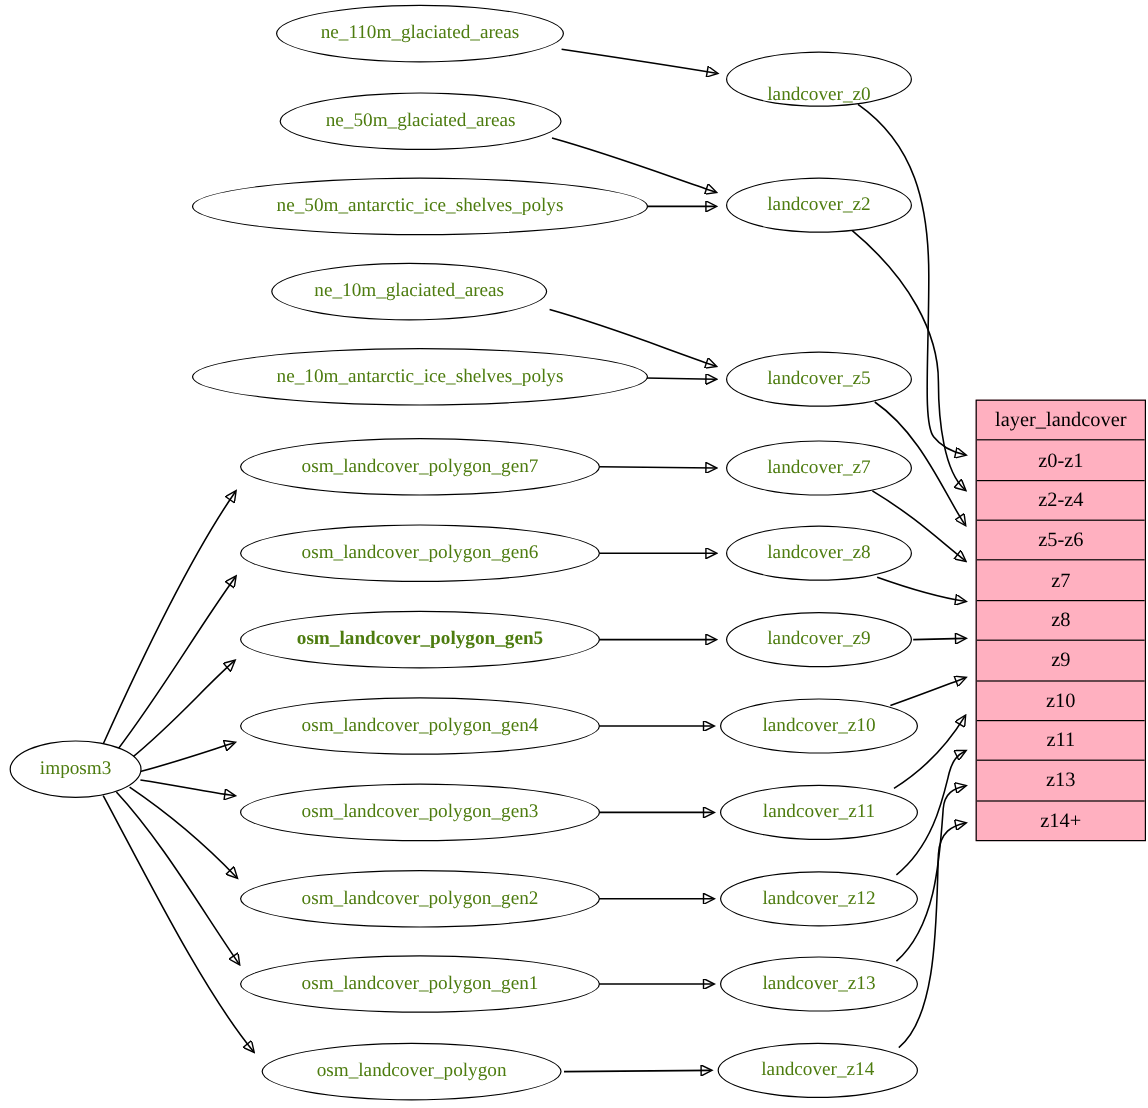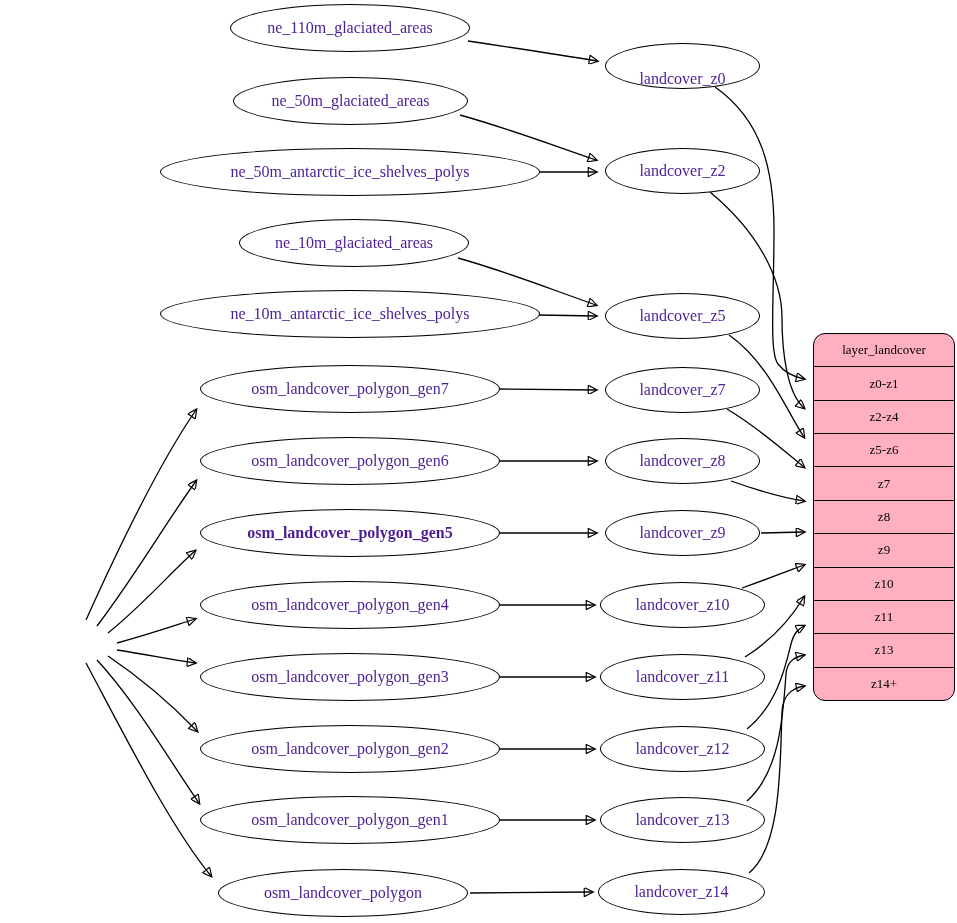--- a/index.html
+++ b/index.html
@@ -5,27 +5,27 @@
   html,body{margin:0;padding:0;background:#ffffff;}
   .canvas{
     position:relative;width:957px;height:923px;background:#ffffff;overflow:hidden;
     font-family:"Liberation Serif","DejaVu Serif",serif;
   }
   svg.edges{position:absolute;left:0;top:0;width:957px;height:923px;}
   svg.edges path{fill:none;stroke:#000000;stroke-width:1.3px;}
   .node{
     position:absolute;border:1.4px solid #000;border-radius:50%;background:#ffffff;
     display:flex;align-items:center;justify-content:center;
-    font-size:16px;color:#4c1d95;white-space:nowrap;box-sizing:border-box;
+    font-size:16px;color:#4d7c0f;white-space:nowrap;box-sizing:border-box;
   }
   .record{
     position:absolute;left:813px;top:333px;width:142px;height:368px;
-    background:#ffb0c0;border:1.4px solid #000;border-radius:12px;
+    background:#ffb0c0;border:1.4px solid #000;border-radius:0;
     display:flex;flex-direction:column;overflow:hidden;box-sizing:border-box;
-    font-size:13px;color:#000;
+    font-size:17px;color:#000;
   }
   .record-cell{
     flex:1;display:flex;align-items:center;justify-content:center;
     border-top:1px solid #000;white-space:nowrap;
   }
   .record-cell:first-child{border-top:none;}
 </style>
 </head>
 <body>
 
@@ -67,31 +67,34 @@
     <path marker-end="url(#arrow)" d="M727,409 C762,430 786,453 804,467"></path>
     <path marker-end="url(#arrow)" d="M731,481 C762,492 784,498 804,501"></path>
     <path marker-end="url(#arrow)" d="M761,533 L804,532"></path>
     <path marker-end="url(#arrow)" d="M742,588 C770,578 788,571 804,565"></path>
     <path marker-end="url(#arrow)" d="M745,657 C772,640 790,620 804,597"></path>
     <path marker-end="url(#arrow)" d="M747,729 C778,704 786,664 791,644 C794,633 798,629 804,626"></path>
     <path marker-end="url(#arrow)" d="M747,801 C780,772 783,716 786,674 C787,661 795,657 804,655"></path>
     <path marker-end="url(#arrow)" d="M749,873 C782,846 780,762 782,712 C783,693 794,688 804,686"></path>
   </svg>
 
+  <div class="node" style="left:8px;top:617px;width:110px;height:48px;">
+    <span>imposm3</span>
+  </div>
 
   <div class="node" style="left:230px;top:4px;width:240px;height:48px;">
     <span>ne_110m_glaciated_areas</span>
   </div>
   <div class="node" style="left:233px;top:77px;width:235px;height:48px;">
     <span>ne_50m_glaciated_areas</span>
   </div>
   <div class="node" style="left:160px;top:148px;width:380px;height:48px;">
     <span>ne_50m_antarctic_ice_shelves_polys</span>
   </div>
-  <div class="node" style="left:239px;top:219px;width:230px;height:48px;">
+  <div class="node" style="left:226px;top:219px;width:230px;height:48px;">
     <span>ne_10m_glaciated_areas</span>
   </div>
   <div class="node" style="left:160px;top:290px;width:380px;height:48px;">
     <span>ne_10m_antarctic_ice_shelves_polys</span>
   </div>
   <div class="node" style="left:200px;top:365px;width:300px;height:48px;">
     <span>osm_landcover_polygon_gen7</span>
   </div>
   <div class="node" style="left:200px;top:437px;width:300px;height:48px;">
     <span>osm_landcover_polygon_gen6</span>

